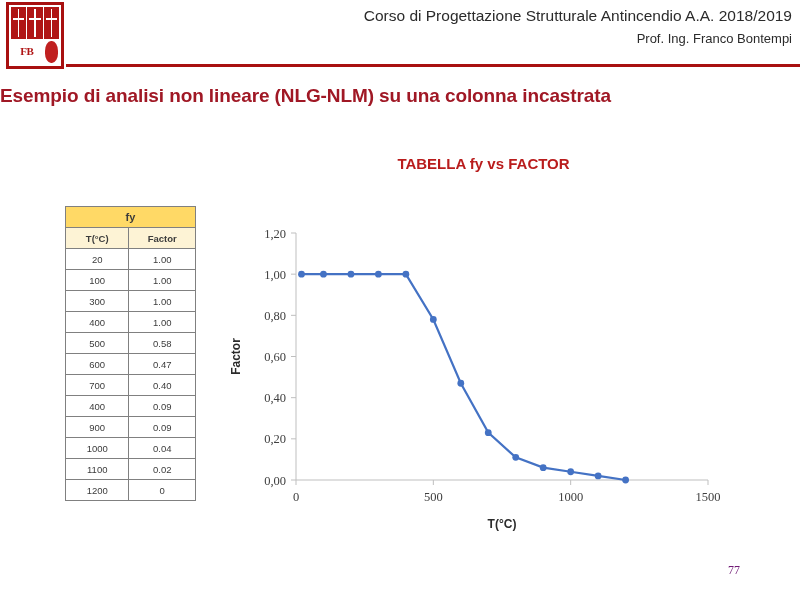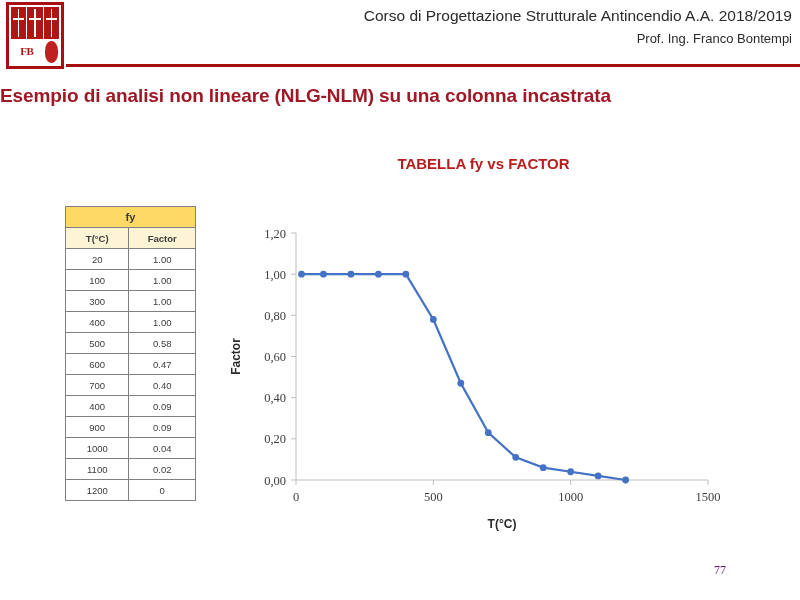--- a/index.html
+++ b/index.html
@@ -194,21 +194,21 @@
     font-weight: bold;
     fill: #2b2b2b;
     text-anchor: middle;
   }
 
   
   #page-number {
     position: absolute;
     left: 700px; top: 563px;
     width: 40px;
-    text-align: center;
+    text-align: right;
     font-family: "Liberation Serif", serif;
     font-size: 12px;
     color: #701a75;
   }
 </style>
 </head>
 <body>
 
 <div id="header">
 

